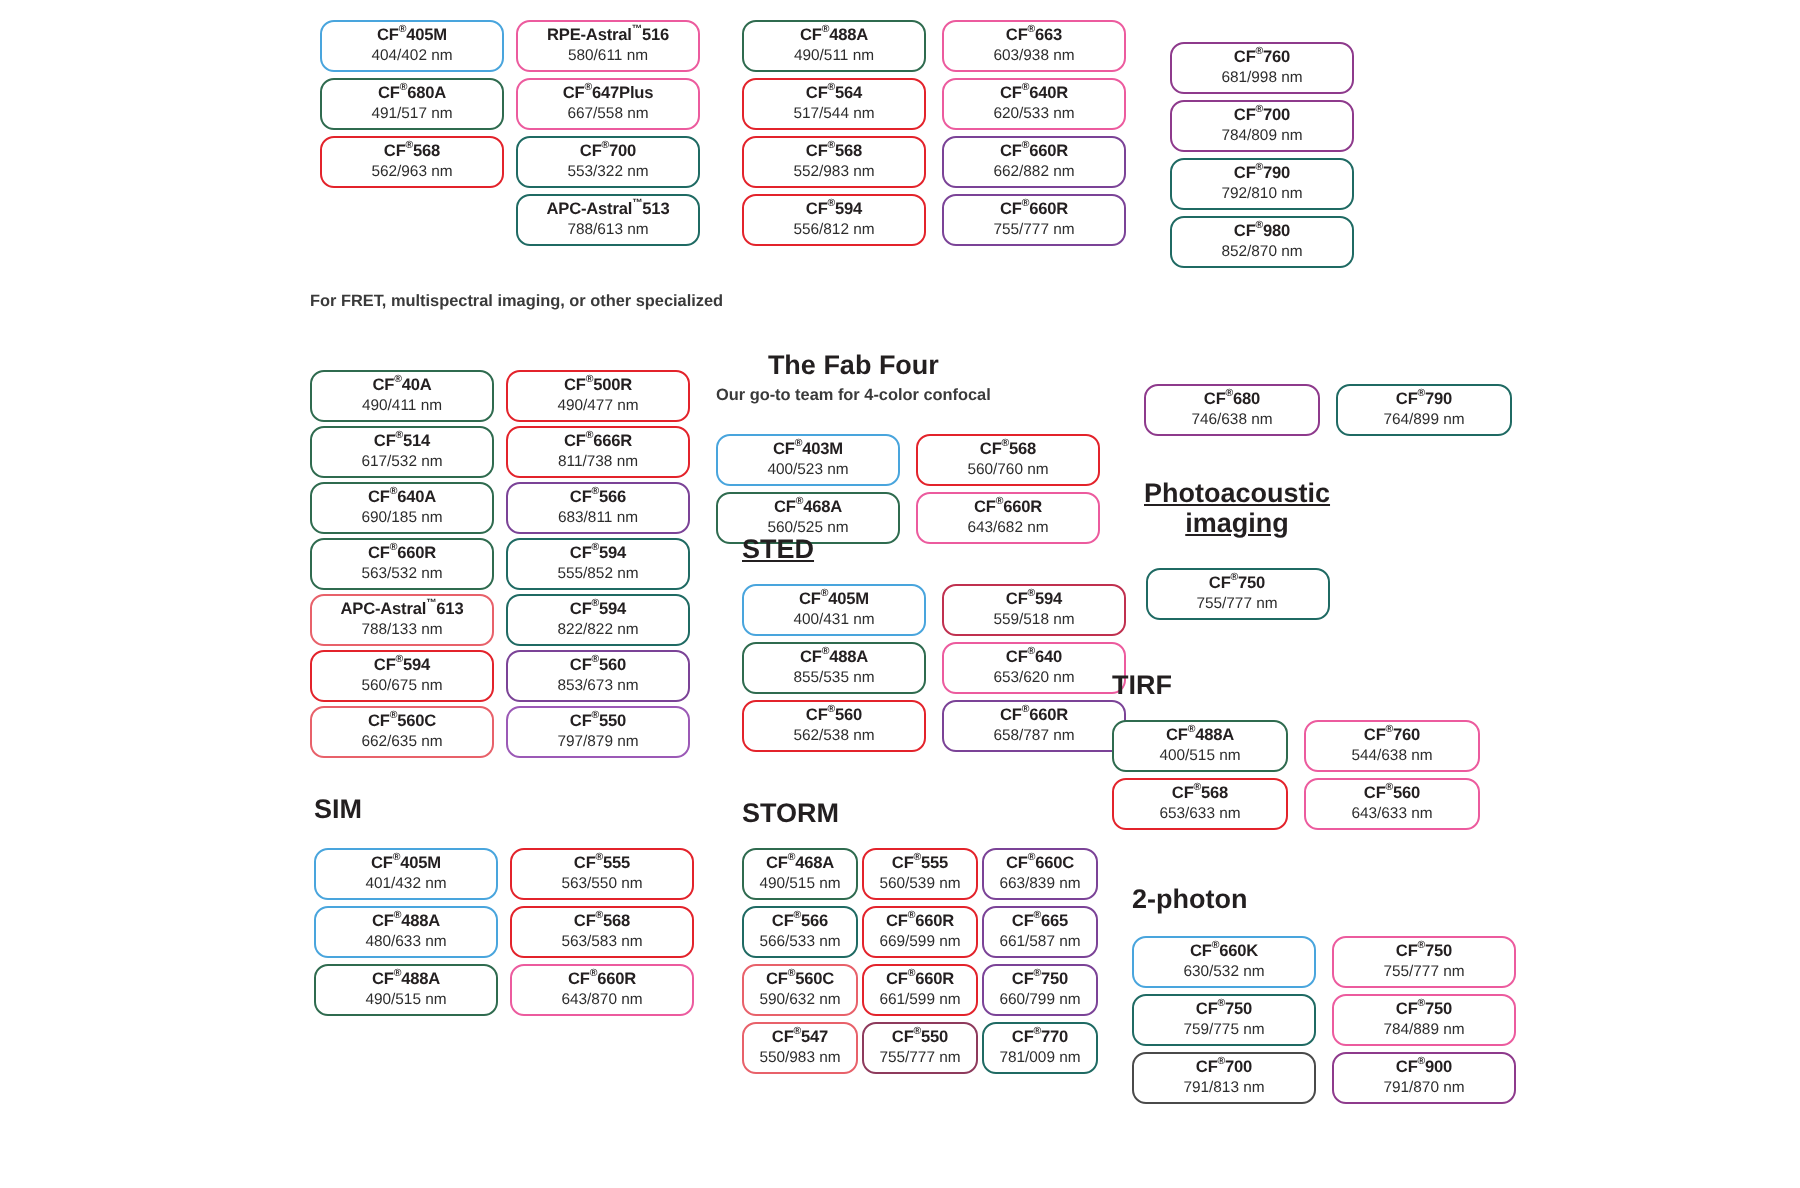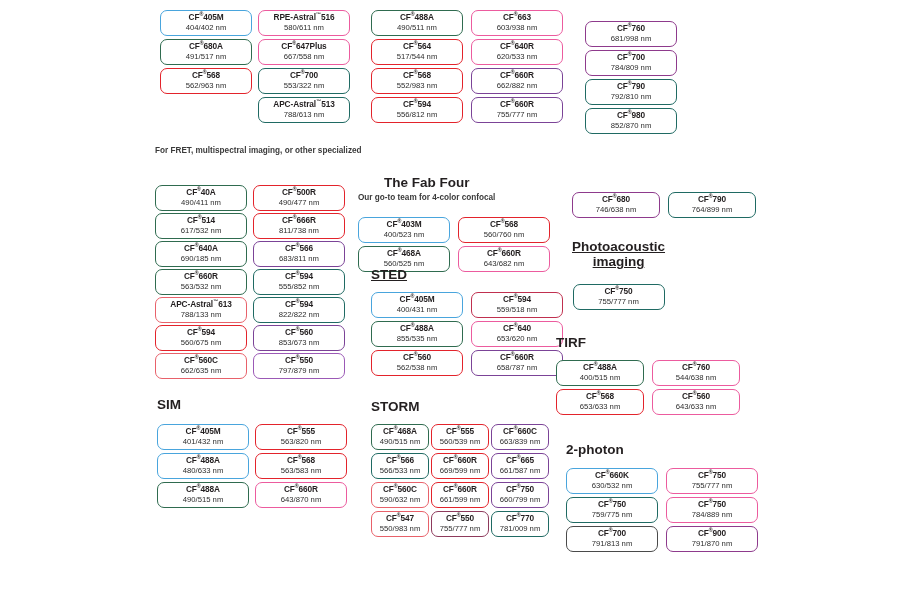--- a/index.html
+++ b/index.html
@@ -400,21 +400,21 @@
             <div class="wl">480/633 nm</div>
           </div>
           <div class="chip" style="width: 92px; height: 26px; border-color: rgb(47, 107, 79);">
             <div class="nm"><span>CF</span><sup>®</sup><span>488A</span></div>
             <div class="wl">490/515 nm</div>
           </div>
         </div>
         <div class="col" style="gap: 3px;">
           <div class="chip" style="width: 92px; height: 26px; border-color: rgb(227, 35, 43);">
             <div class="nm"><span>CF</span><sup>®</sup><span>555</span></div>
-            <div class="wl">563/820 nm</div>
+            <div class="wl">563/550 nm</div>
           </div>
           <div class="chip" style="width: 92px; height: 26px; border-color: rgb(227, 35, 43);">
             <div class="nm"><span>CF</span><sup>®</sup><span>568</span></div>
             <div class="wl">563/583 nm</div>
           </div>
           <div class="chip" style="width: 92px; height: 26px; border-color: rgb(236, 91, 158);">
             <div class="nm"><span>CF</span><sup>®</sup><span>660R</span></div>
             <div class="wl">643/870 nm</div>
           </div>
         </div>

